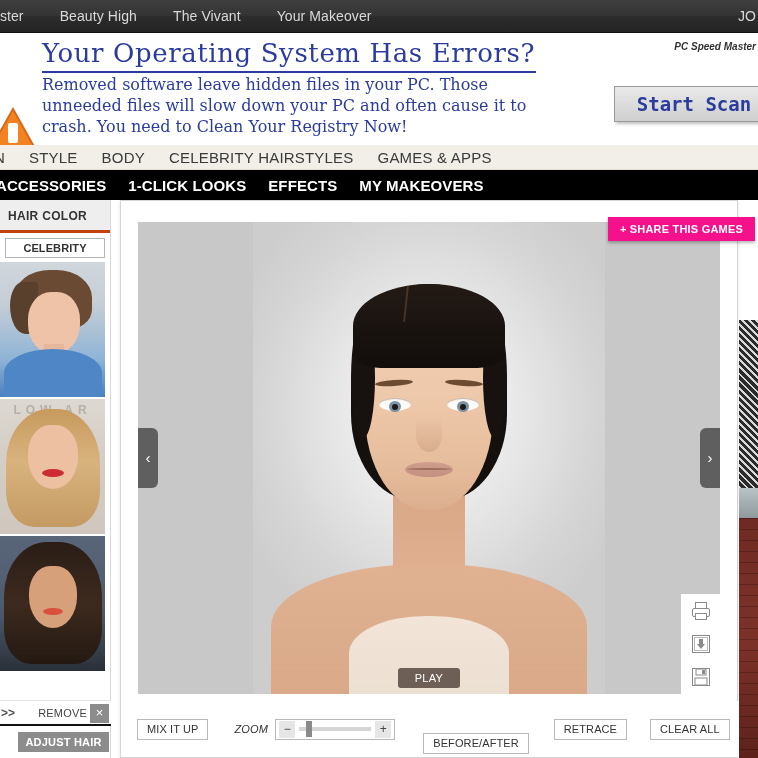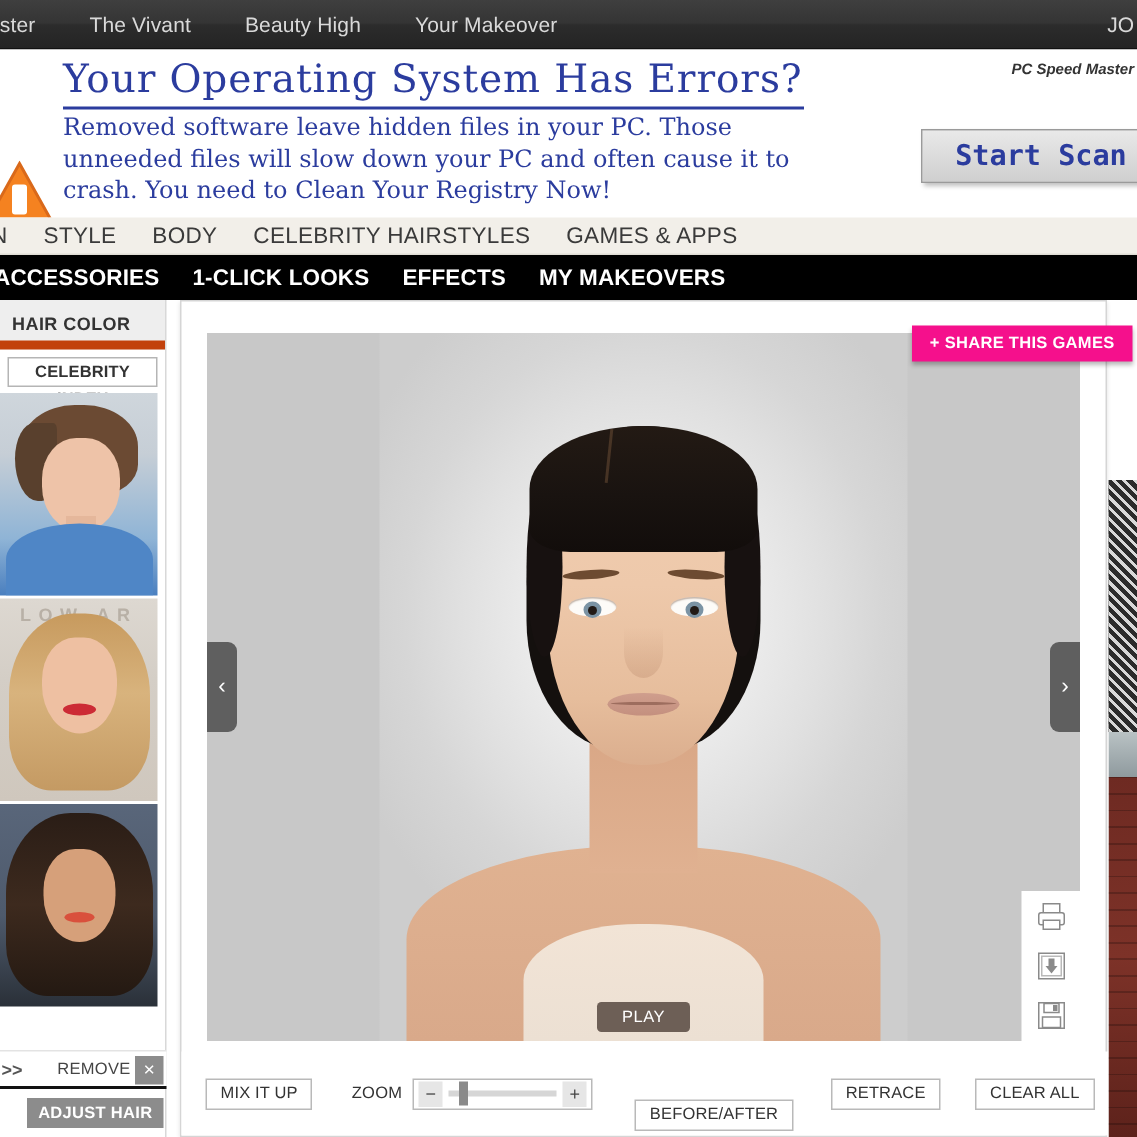--- a/index.html
+++ b/index.html
@@ -126,21 +126,21 @@
 
   
   #sidebar {
     position: absolute; left: 0; top: 0;
     width: 111px; height: 558px;
     background: #ffffff;
     border-right: 1px solid #d8d8d8;
   }
   #sidebar-head {
     height: 33px; background: #eeeeee;
-    border-bottom: 6px solid #c2410c;
+    border-bottom: 3px solid #c2410c;
     font-size: 12px; font-weight: bold; color: #333;
     letter-spacing: 0.3px;
     line-height: 33px; padding-left: 8px;
   }
   #celeb-index-btn {
     margin: 5px 5px 4px 5px;
     height: 20px;
     border: 1px solid #b5b5b5;
     background: #fff;
     font-size: 11px; font-weight: bold; color: #333;
@@ -406,21 +406,21 @@
     border: 1px solid #b9b9b9;
     background: #ffffff;
     font-size: 11px; color: #333;
     line-height: 19px; padding: 0 9px;
     cursor: pointer; white-space: nowrap;
     letter-spacing: 0.1px;
   }
   #zoom-group {
     display: flex; align-items: center; margin-left: 26px;
   }
-  #zoom-label { font-size: 11px; color: #333; margin-right: 7px; letter-spacing: 0.2px; }
+  #zoom-label { font-size: 11px; color: #333; margin-right: 7px; letter-spacing: 0.2px; font-style: italic; }
   #zoom-ctrl {
     display: flex; align-items: center;
     border: 1px solid #b9b9b9; background: #fff;
     height: 21px; padding: 0 3px;
   }
   .zoom-sq {
     width: 16px; height: 17px; background: #e6e6e6;
     font-size: 12px; color: #444; text-align: center; line-height: 16px;
     cursor: pointer;
   }
@@ -465,22 +465,22 @@
       repeating-linear-gradient(to bottom, rgba(0,0,0,.22) 0 1px, rgba(0,0,0,0) 1px 11px),
       linear-gradient(to bottom, #6e2a22, #7d3228 50%, #5d221b);
   }
 </style>
 </head>
 <body>
 
 <div id="top-nav">
   <div class="links">
     <span class="nl">aster</span>
+    <span class="nl">Beauty High</span>
     <span class="nl">The Vivant</span>
-    <span class="nl">Beauty High</span>
     <span class="nl">Your Makeover</span>
   </div>
   <span class="join">JO</span>
 </div>
 
 <div id="ad-banner">
   <svg id="ad-warning-icon" viewBox="0 0 62 56">
     <polygon points="31,2 60,54 2,54" fill="#f58220" stroke="#d9691a" stroke-width="2"></polygon>
     <rect x="26" y="16" width="10" height="20" rx="2" fill="#fff"></rect>
     <circle cx="31" cy="44" r="5" fill="#fff"></circle>

